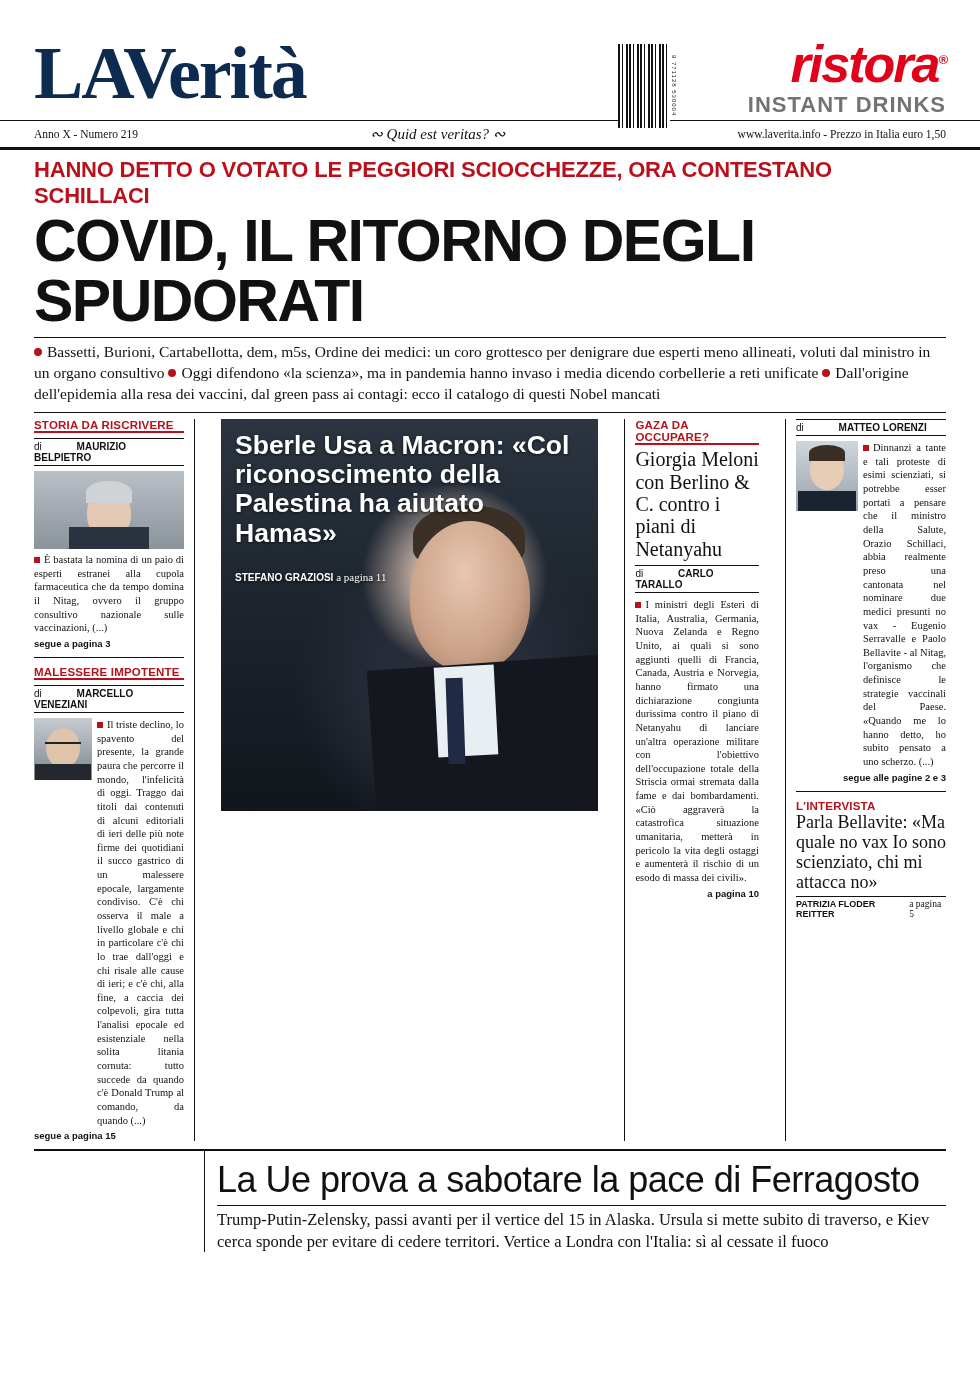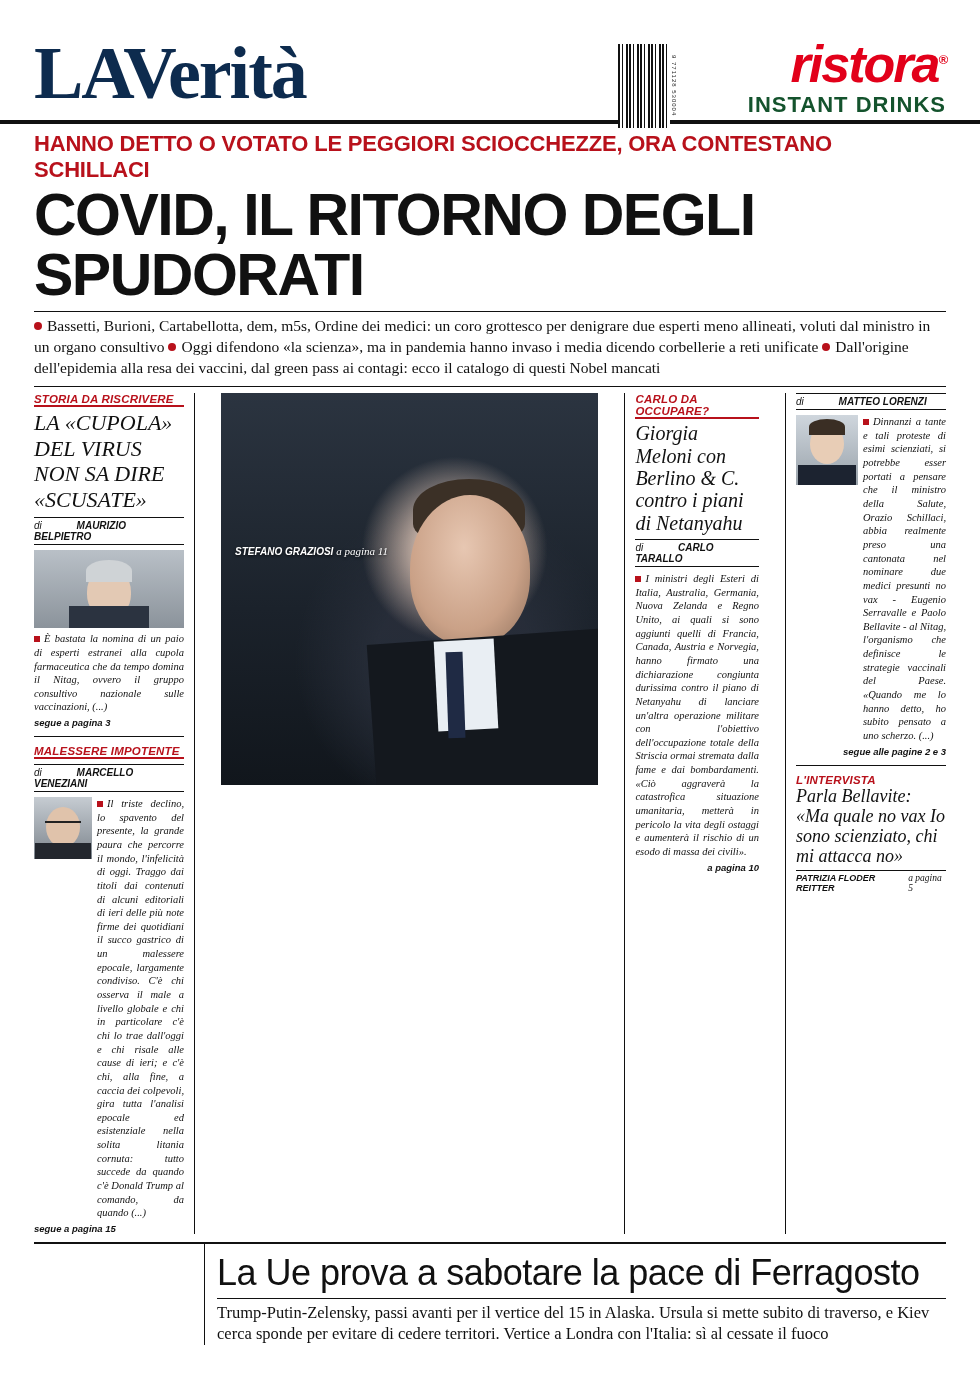--- a/index.html
+++ b/index.html
@@ -20,40 +20,40 @@
   .logo .la { color:#0d2b4e; }
   .masthead-spacer { flex:1 1 auto; }
   .barcode { width:66px; height:88px; margin-top:4px; position:relative; display:flex; align-items:center; }
   .barcode .bars { width:52px; height:84px;
     background: repeating-linear-gradient(to right, #111 0 2px, #fff 2px 4px, #111 4px 5px, #fff 5px 8px, #111 8px 10px, #fff 10px 11px);
   }
   .barcode .bc-num { writing-mode: vertical-rl; font-size:6px; color:#222; letter-spacing:1px; margin-left:1px; font-family:"Liberation Sans", sans-serif;}
   .adbox { width:250px; margin-left:12px; text-align:right; }
   .adbox .ristora { font-family:"Liberation Sans", sans-serif; font-weight:bold; font-style:italic; font-size:52px; color:#e2001a; letter-spacing:-2px; line-height:1; }
   .adbox .ristora sup { font-size:13px; vertical-align:super; }
-  .adbox .instant { font-family:"Liberation Sans", sans-serif; font-weight:bold; font-size:22px; color:#14532d; letter-spacing:1px; margin-top:2px;}
+  .adbox .instant { font-family:"Liberation Sans", sans-serif; font-weight:bold; font-size:22px; color:#737373; letter-spacing:1px; margin-top:2px;}
 
   
   .rule { border-top:1px solid #111; }
   .inforow { display:flex; align-items:center; padding: 4px 34px; font-size:11.5px; }
   .inforow .left { font-family:"Liberation Serif", serif; }
   .inforow .center { flex:1; text-align:center; font-style:italic; font-size:15px; }
   .inforow .right { font-family:"Liberation Serif", serif; }
   .inforow2 { display:flex; align-items:center; padding: 4px 34px 5px 34px; font-size:12.5px; }
   .inforow2 .sq { display:inline-block; width:7px; height:7px; background:#111; margin:0 7px 1px 7px; }
   .inforow2 .right { margin-left:auto; font-size:12.5px; }
 
   
   .kicker-main { color:#b8111b; font-family:"Liberation Sans", sans-serif; font-weight:bold; font-size:22px; padding: 7px 34px 0 34px; letter-spacing:-0.2px; }
   .headline-main { font-family:"Liberation Sans", sans-serif; font-weight:bold; font-size:59px; padding: 2px 34px 6px 34px; letter-spacing:-1.5px; line-height:1.02; }
   .summary { padding: 4px 34px 8px 34px; font-size:15.5px; line-height:1.33; }
   .bullet { display:inline-block; width:8px; height:8px; border-radius:50%; background:#b8111b; margin-right:5px; margin-bottom:1px;}
 
   
-  .cols { display:flex; padding: 0 34px; gap:16px;font-style:italic; }
+  .cols { display:flex; padding: 0 34px; gap:16px; }
   .col-left { width:170px; padding-right:10px; border-right:1px solid #111; }
   .col-mid { width:420px; padding:0 10px; }
   .col-r1 { width:152px; padding:0 10px; border-left:1px solid #111; }
   .col-r2 { width:170px; padding-left:10px; border-left:1px solid #111; }
 
   .section-kicker { color:#b8111b; font-family:"Liberation Sans", sans-serif; font-weight:bold; font-size:11.5px; letter-spacing:0.2px; }
   .kicker-line { border-top:2px solid #b8111b; margin-bottom:3px; }
   .ttl-serif { font-family:"Liberation Serif", serif; font-size:24px; line-height:1.12; margin:2px 0 4px 0; }
   .byline { font-size:10px; font-family:"Liberation Sans", sans-serif; border-top:1px solid #111; border-bottom:1px solid #111; padding:2px 0; margin:5px 0 5px 0;}
   .byline b { font-weight:bold;margin-left:32px; }
@@ -100,39 +100,43 @@
       <div class="bars"></div>
       <div class="bc-num">9 771128 530004</div>
     </div>
     <div class="adbox">
       <div class="ristora"><span>ristora</span><sup>®</sup></div>
       <div class="instant">INSTANT DRINKS</div>
     </div>
   </div>
 
   <div class="rule"></div>
+  <div class="inforow">
+    <div class="left">Anno X - Numero 219</div>
+    <div class="center">∾ <span>Quid est veritas?</span> ∾</div>
+    <div class="right">www.laverita.info - Prezzo in Italia euro 1,50</div>
+  </div>
   <div class="rule"></div>
   <div style="border-top:2px solid #111"></div>
 
   <div class="kicker-main">HANNO DETTO O VOTATO LE PEGGIORI SCIOCCHEZZE, ORA CONTESTANO SCHILLACI</div>
   <div class="headline-main">COVID, IL RITORNO DEGLI SPUDORATI</div>
   <div style="border-top:1px solid #111;margin:0 34px"></div>
   <div class="summary">
     <span class="bullet"></span><span>Bassetti, Burioni, Cartabellotta, dem, m5s, Ordine dei medici: un coro grottesco per denigrare due esperti meno allineati, voluti dal ministro in un organo consultivo</span>
     <span class="bullet"></span><span>Oggi difendono «la scienza», ma in pandemia hanno invaso i media dicendo corbellerie a reti unificate</span>
     <span class="bullet"></span><span>Dall'origine dell'epidemia alla resa dei vaccini, dal green pass ai contagi: ecco il catalogo di questi Nobel mancati</span>
   </div>
   <div style="border-top:1px solid #111;margin:0 34px 6px 34px"></div>
 
   <div class="cols">
 
     <div class="col-left">
       <div class="section-kicker">STORIA DA RISCRIVERE</div>
       <div class="kicker-line"></div>
-      <div class="ttl-serif" style="font-size:22px;line-height:1.16">LA «CUPOLA» DEL VIRUS NON SA DIRE «SCUSATE»</div>
       <div class="byline"><span>di</span> <b>MAURIZIO BELPIETRO</b></div>
       <div class="photo-face" style="height:78px;background:linear-gradient(180deg,#b9c0c7,#8b939b);">
         <div style="position:absolute;left:50%;top:16px;transform:translateX(-50%);width:44px;height:52px;border-radius:50% 50% 45% 45%;background:#e3c9b4"></div>
         <div style="position:absolute;left:50%;top:10px;transform:translateX(-50%);width:46px;height:22px;border-radius:50% 50% 0 0;background:#cfd3d6"></div>
         <div style="position:absolute;left:50%;bottom:0;transform:translateX(-50%);width:80px;height:22px;background:#2b3340"></div>
       </div>
       <div class="body" style="margin-top:4px"><span class="sq-red"></span><span>È bastata la nomina di un paio di esperti estranei alla cupola farmaceutica che da tempo domina il Nitag, ovvero il gruppo consultivo nazionale sulle vaccinazioni, (...)</span></div>
       <div class="cont">segue a pagina 3</div>
       <div class="hr-black"></div>
       <div class="section-kicker">MALESSERE IMPOTENTE</div>
@@ -151,26 +155,29 @@
 
     <div class="col-mid">
       <div class="macron">
         <div class="m-img">
           <div class="hair"></div>
           <div class="face"></div>
           <div class="suit"></div>
           <div class="shirt"></div>
           <div class="tie"></div>
         </div>
+        <div class="overlay-txt">
+          <h2>Sberle Usa a Macron: «Col riconoscimento della Palestina ha aiutato Hamas»</h2>
+        </div>
         <div class="cred"><span style="font-family:'Liberation Sans',sans-serif;font-weight:bold;font-size:10px">STEFANO GRAZIOSI</span> <span>a pagina 11</span></div>
       </div>
     </div>
 
     <div class="col-r1">
-      <div class="section-kicker">CARLO DA OCCUPARE?</div>
+      <div class="section-kicker">GAZA DA OCCUPARE?</div>
       <div class="kicker-line"></div>
       <div class="ttl-serif" style="font-size:20px">Giorgia Meloni con Berlino &amp; C. contro i piani di Netanyahu</div>
       <div class="byline"><span>di</span> <b>CARLO TARALLO</b></div>
       <div class="body"><span class="sq-red"></span><span>I ministri degli Esteri di Italia, Australia, Germania, Nuova Zelanda e Regno Unito, ai quali si sono aggiunti quelli di Francia, Canada, Austria e Norvegia, hanno firmato una dichiarazione congiunta durissima contro il piano di Netanyahu di lanciare un'altra operazione militare con l'obiettivo dell'occupazione totale della Striscia ormai stremata dalla fame e dai bombardamenti. «Ciò aggraverà la catastrofica situazione umanitaria, metterà in pericolo la vita degli ostaggi e aumenterà il rischio di un esodo di massa dei civili».</span></div>
       <div class="cont" style="text-align:right">a pagina 10</div>
     </div>
 
     <div class="col-r2">
       <div class="byline" style="margin-top:0"><span>di</span> <b>MATTEO LORENZI</b></div>
       <div style="display:flex;gap:5px">

